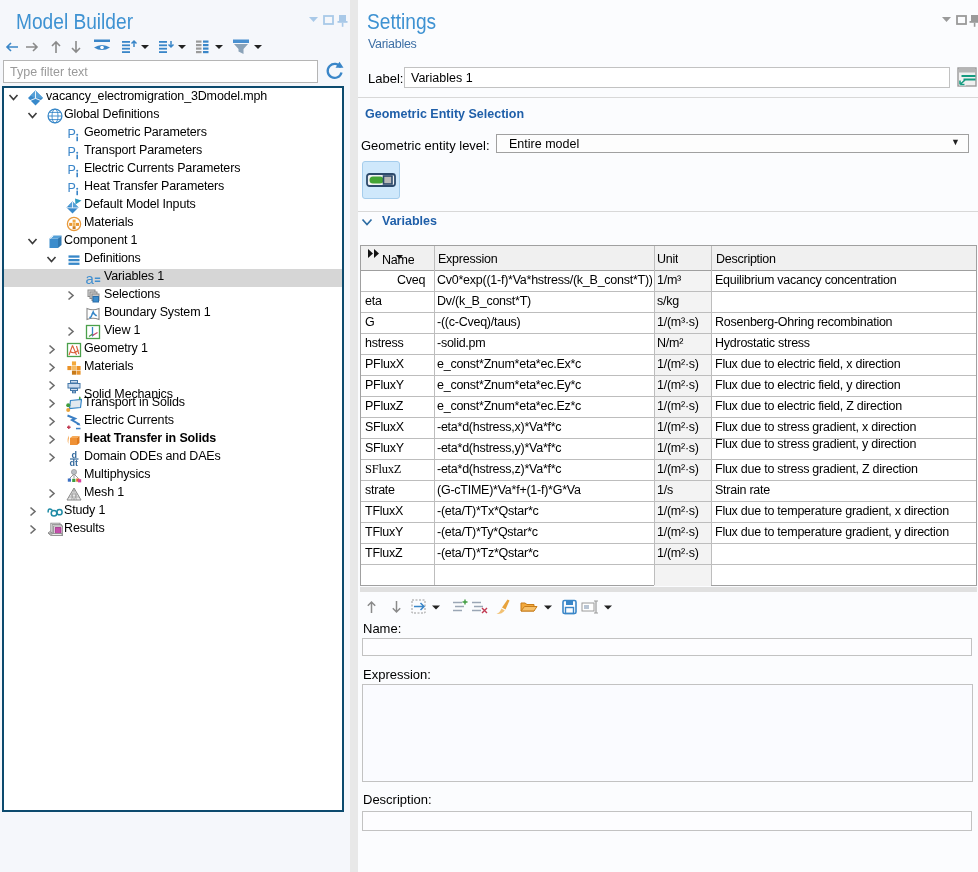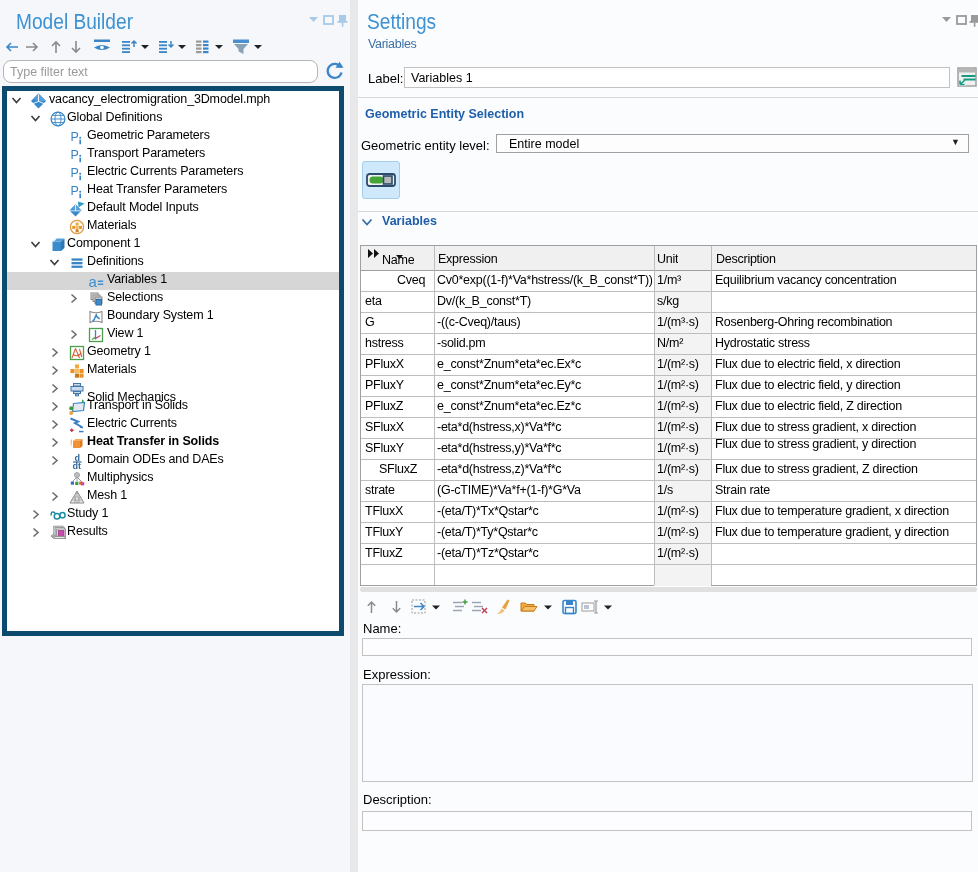--- a/index.html
+++ b/index.html
@@ -1,22 +1,22 @@
 <!DOCTYPE html>
 <html><head>
 <meta charset="utf-8">
 <style>
 * { margin:0; padding:0; box-sizing:border-box; }
 html,body { width:978px; height:872px; overflow:hidden; }
 body { font-family:"Liberation Sans", sans-serif; font-size:12.5px; color:#000; background:#fff; position:relative; }
-.abs { position:absolute;border-radius:8px; }
+.abs { position:absolute; }
 
 #left { position:absolute; left:0; top:0; width:350px; height:872px; background:#f5f7fb; }
 #lefttitle { position:absolute; left:16px; top:8.5px; font-size:22px; color:#3e92d2; transform:scaleX(0.87); transform-origin:left top; }
-#tree { position:absolute; left:2px; top:86px; width:342px; height:550px; background:#fff; border:5px solid #0c4a6e; overflow:hidden; }
+#tree { position:absolute; left:2px; top:86px; width:342px; height:726px; background:#fff; border:2px solid #0c4a6e; overflow:hidden; }
 .trow { position:absolute; left:0; width:100%; height:18px; }
 .trow.sel { background:#d6d6d6; }
 .tlabel { position:absolute; top:-0.5px; font-size:12.5px; letter-spacing:-0.15px; white-space:nowrap; }
 .chev { position:absolute; top:3px; width:11px; height:11px; }
 .ticon { position:absolute; top:1px; width:16px; height:16px; }
 
 #divider { position:absolute; left:350px; top:0; width:8px; height:872px; background:#e8e8e8; }
 
 #right { position:absolute; left:358px; top:0; width:620px; height:872px; background:#fbfcfe; }
 #rtitle { position:absolute; left:9px; top:8.5px; font-size:22px; color:#3e92d2; transform:scaleX(0.87); transform-origin:left top; }
@@ -473,21 +473,21 @@
       <div class="tbcell" style="left:4px;top:173.5px;width:64px;">SFluxX</div>
       <div class="tbcell" style="left:76px;top:173.5px;width:215px;">-eta*d(hstress,x)*Va*f*c</div>
       <div class="tbcell" style="left:296px;top:173.5px;width:52px;">1/(m²·s)</div>
       <div class="tbcell" style="left:354px;top:173.5px;width:258px;">Flux due to stress gradient, x direction</div>
       <div class="grid" style="left:0;top:192px;width:615px;height:1px;"></div>
       <div class="tbcell" style="left:4px;top:194.5px;width:64px;">SFluxY</div>
       <div class="tbcell" style="left:76px;top:194.5px;width:215px;">-eta*d(hstress,y)*Va*f*c</div>
       <div class="tbcell" style="left:296px;top:194.5px;width:52px;">1/(m²·s)</div>
       <div class="tbcell" style="left:354px;top:191px;width:258px;">Flux due to stress gradient, y direction</div>
       <div class="grid" style="left:0;top:213px;width:615px;height:1px;"></div>
-      <div class="tbcell" style="left:18px;top:215.5px;width:64px;">SFluxZ</div>
+      <div class="tbcell" style="left:4px;top:215.5px;width:64px;font-family:Liberation Serif, serif;">SFluxZ</div>
       <div class="tbcell" style="left:76px;top:215.5px;width:215px;">-eta*d(hstress,z)*Va*f*c</div>
       <div class="tbcell" style="left:296px;top:215.5px;width:52px;">1/(m²·s)</div>
       <div class="tbcell" style="left:354px;top:215.5px;width:258px;">Flux due to stress gradient, Z direction</div>
       <div class="grid" style="left:0;top:234px;width:615px;height:1px;"></div>
       <div class="tbcell" style="left:4px;top:236.5px;width:64px;">strate</div>
       <div class="tbcell" style="left:76px;top:236.5px;width:215px;">(G-cTIME)*Va*f+(1-f)*G*Va</div>
       <div class="tbcell" style="left:296px;top:236.5px;width:52px;">1/s</div>
       <div class="tbcell" style="left:354px;top:236.5px;width:258px;">Strain rate</div>
       <div class="grid" style="left:0;top:255px;width:615px;height:1px;"></div>
       <div class="tbcell" style="left:4px;top:257.5px;width:64px;">TFluxX</div>

